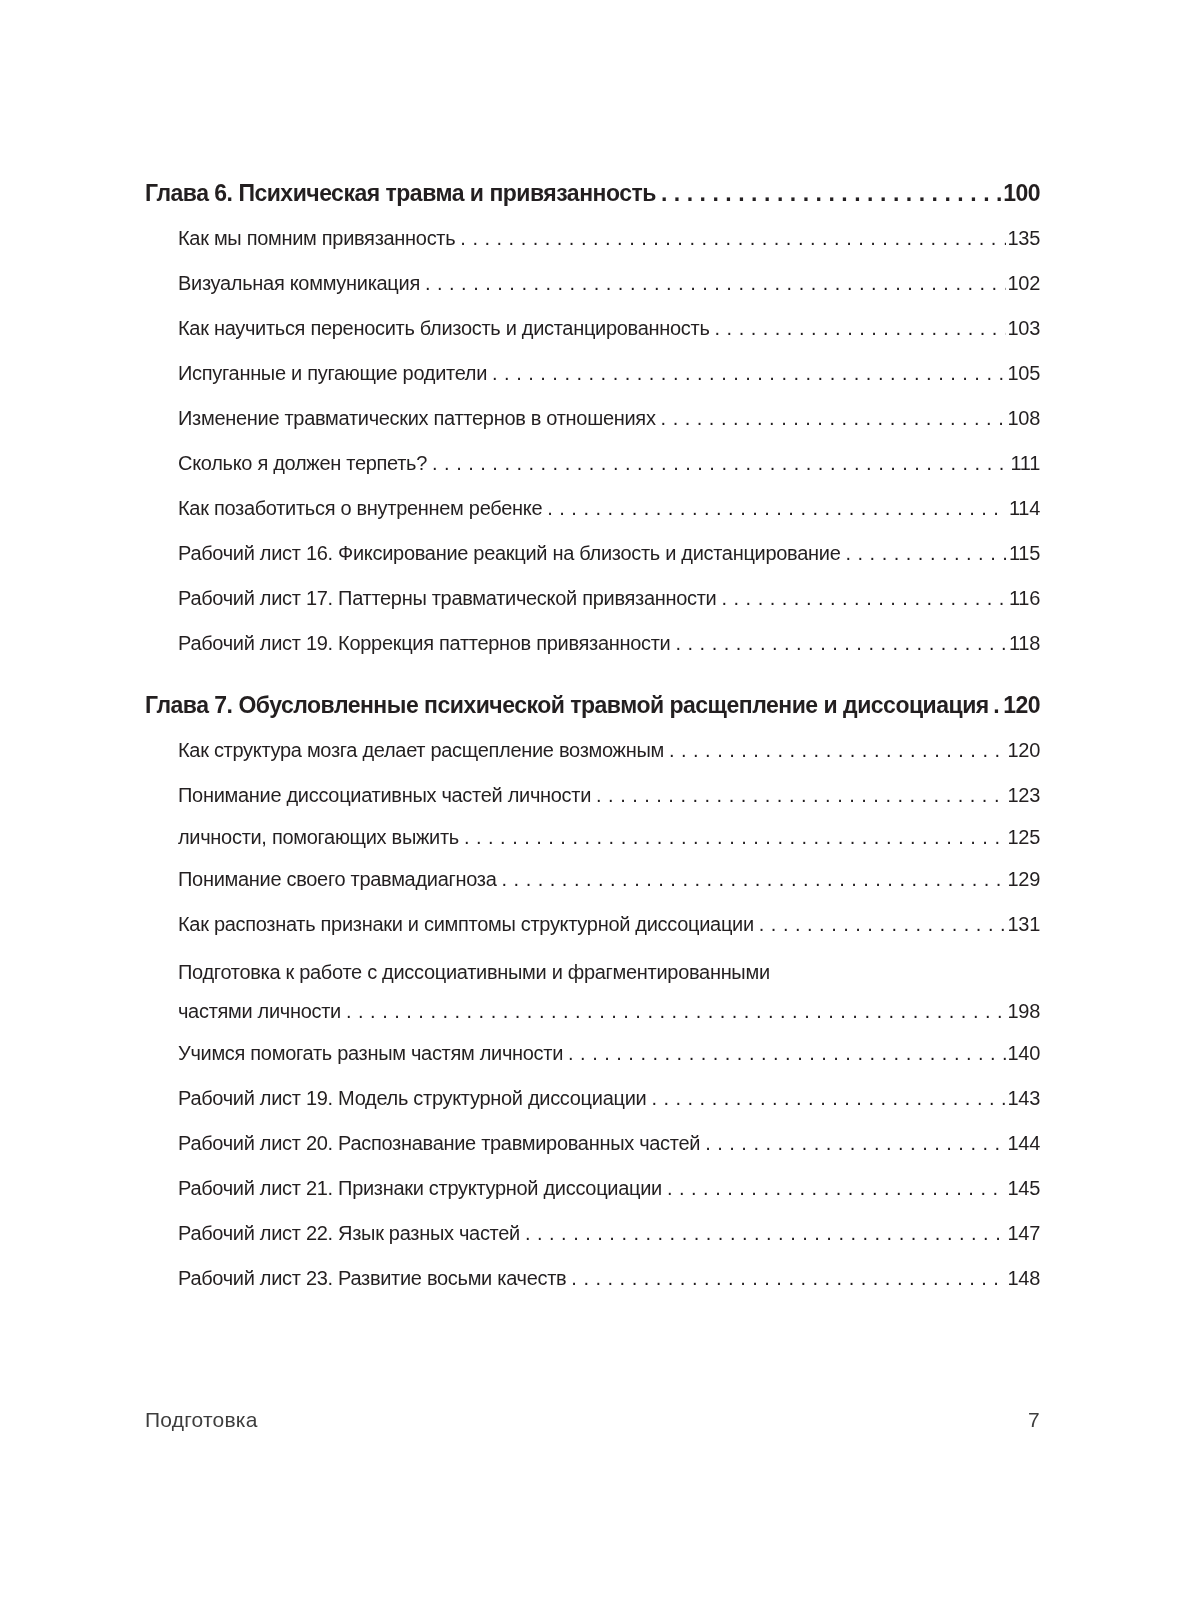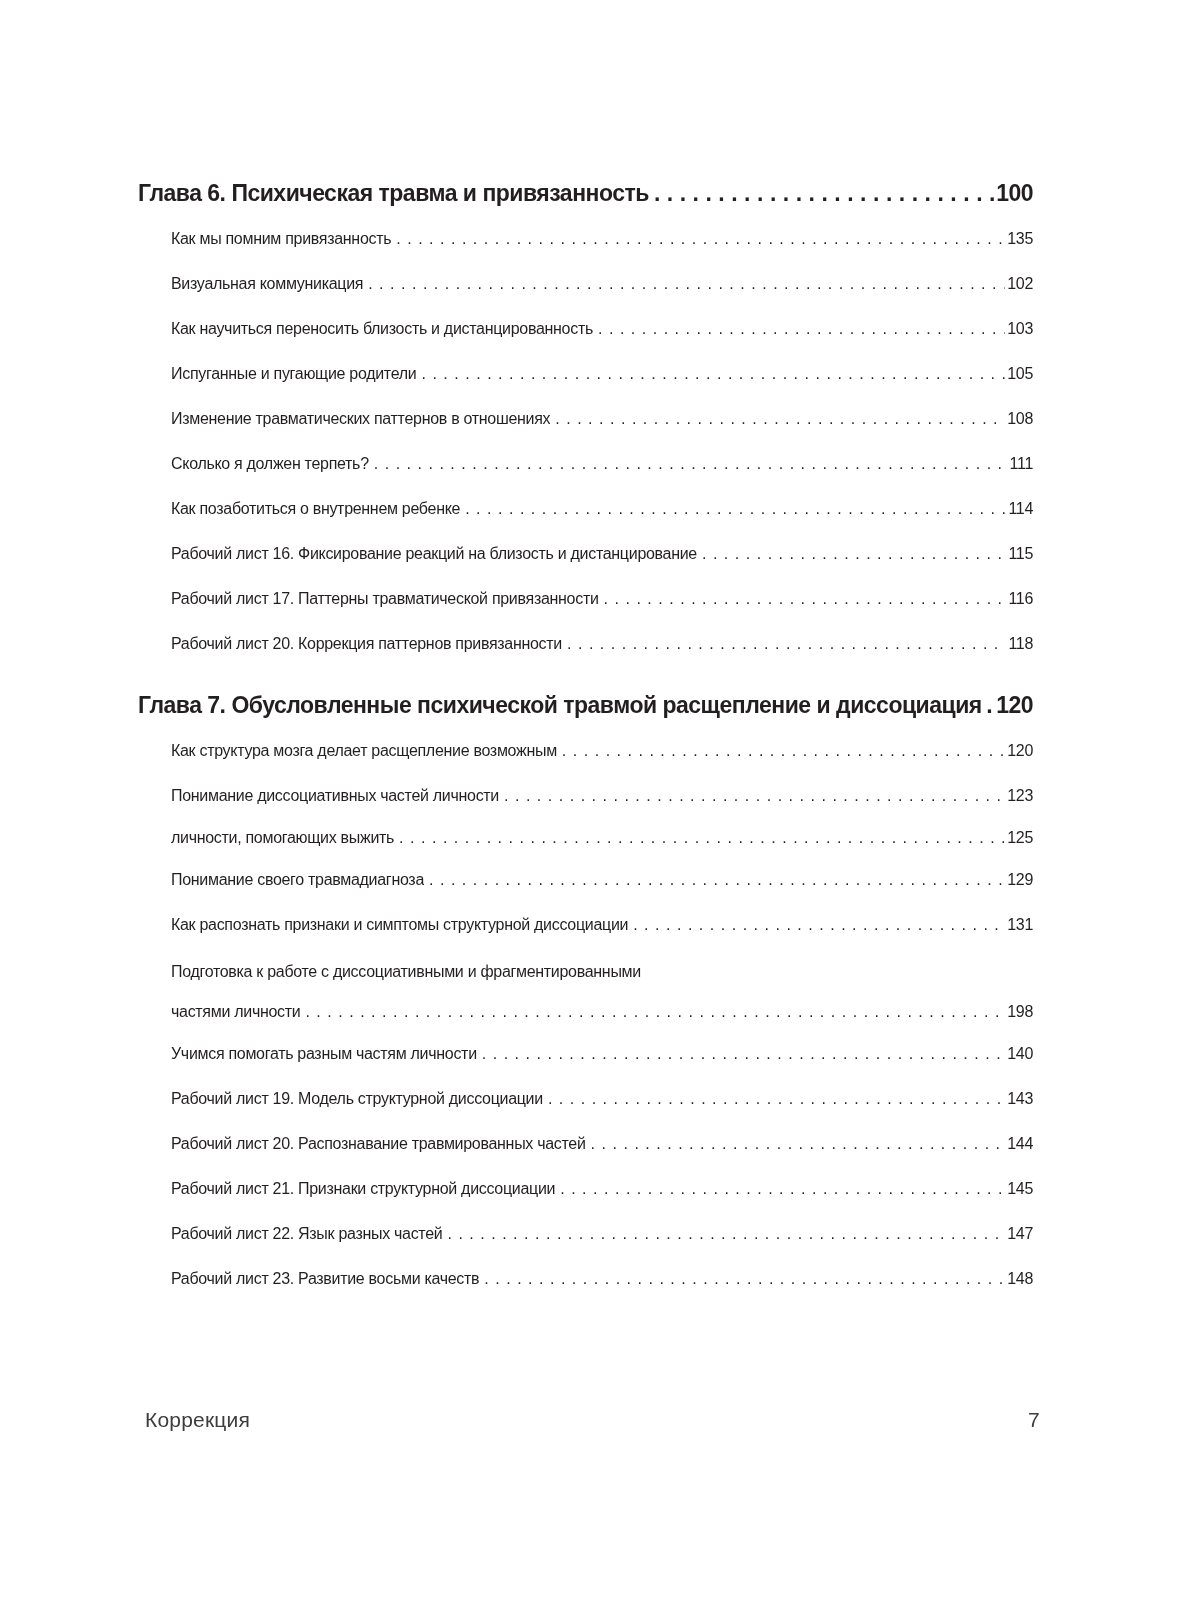--- a/index.html
+++ b/index.html
@@ -11,42 +11,42 @@
     position: relative;
     width: 1200px;
     height: 1600px;
     background: #ffffff;
     font-family: "Liberation Sans", "DejaVu Sans", sans-serif;
     color: #231f20;
     overflow: hidden;
   }
   .toc {
     position: absolute;
-    left: 138px;
+    left: 145px;
     top: 170px;
     width: 895px;
   }
   .toc-section { display: block; }
   .toc-section + .toc-section { margin-top: 16px; }
 
   .toc-row {
     display: flex;
     align-items: baseline;
     white-space: nowrap;
     overflow: hidden;
   }
   .chapter-row {
     font-weight: bold;
     font-size: 23px;
     letter-spacing: -0.5px;
     height: 46px;
     line-height: 46px;
   }
   .entry-row, .entry-line1 {
-    font-size: 16px;
+    font-size: 20px;
     letter-spacing: -0.3px;
     height: 45px;
     line-height: 45px;
     padding-left: 33px;
   }
   .entry-row.cont {
     height: 39px;
     line-height: 39px;
   }
   .entry-wrap .entry-line1 {
@@ -134,21 +134,21 @@
           <span class="toc-title">Рабочий лист 16. Фиксирование реакций на близость и дистанцирование</span>
           <span class="dot-leader"></span>
           <span class="toc-page">115</span>
         </div>
         <div class="toc-row entry-row">
           <span class="toc-title">Рабочий лист 17. Паттерны травматической привязанности</span>
           <span class="dot-leader"></span>
           <span class="toc-page">116</span>
         </div>
         <div class="toc-row entry-row">
-          <span class="toc-title">Рабочий лист 20. Коррекция паттернов привязанности</span>
+          <span class="toc-title">Рабочий лист 19. Коррекция паттернов привязанности</span>
           <span class="dot-leader"></span>
           <span class="toc-page">118</span>
         </div>
       </section>
       <section class="toc-section">
         <div class="toc-row chapter-row">
           <span class="toc-title">Глава 7. Обусловленные психической травмой расщепление и диссоциация</span>
           <span class="dot-leader"></span>
           <span class="toc-page">120</span>
         </div>
@@ -216,16 +216,16 @@
         </div>
         <div class="toc-row entry-row">
           <span class="toc-title">Рабочий лист 23. Развитие восьми качеств</span>
           <span class="dot-leader"></span>
           <span class="toc-page">148</span>
         </div>
       </section>
     </main>
 
   <footer class="footer">
-    <span>Коррекция</span>
+    <span>Подготовка</span>
     <span>7</span>
   </footer>
 </div>
 
 </body></html>

